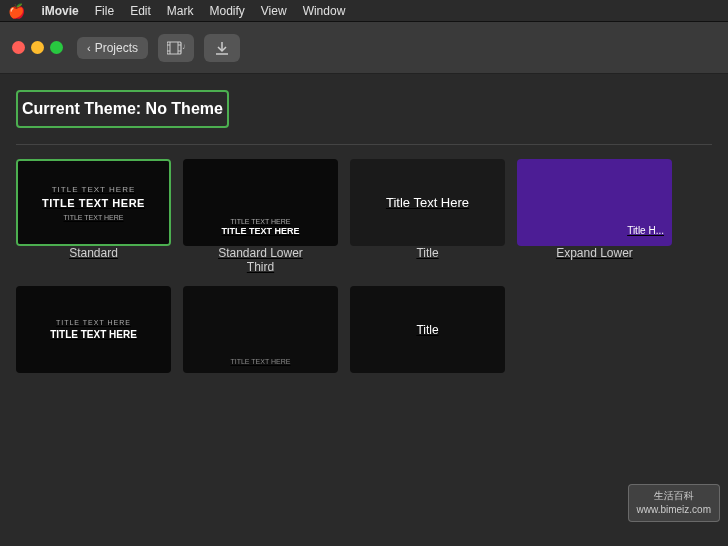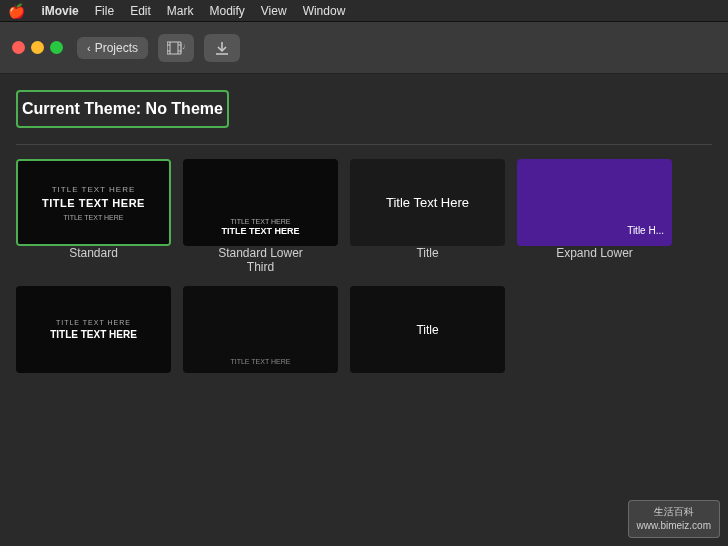--- a/index.html
+++ b/index.html
@@ -128,20 +128,21 @@
       display: flex;
       flex-wrap: wrap;
       gap: 12px;
     }
 
     .thumb-item {
       display: flex;
       flex-direction: column;
       align-items: center;
       width: 155px;
+      text-decoration: underline;
     }
 
     .thumb-box {
       width: 155px;
       height: 87px;
       background: #111;
       border-radius: 4px;
       overflow: hidden;
       position: relative;
       display: flex;
@@ -293,21 +294,21 @@
     }
     .row2-thumb3 .t1 {
       color: #fff;
       font-size: 12px;
       font-weight: 500;
     }
 
     
     .watermark {
       position: absolute;
-      bottom: 8px;
+      bottom: 24px;
       right: 8px;
       background: rgba(200,200,200,0.15);
       border: 1px solid rgba(200,200,200,0.3);
       border-radius: 4px;
       padding: 4px 8px;
       color: #ccc;
       font-size: 10px;
       text-align: center;
       line-height: 1.4;
     }

